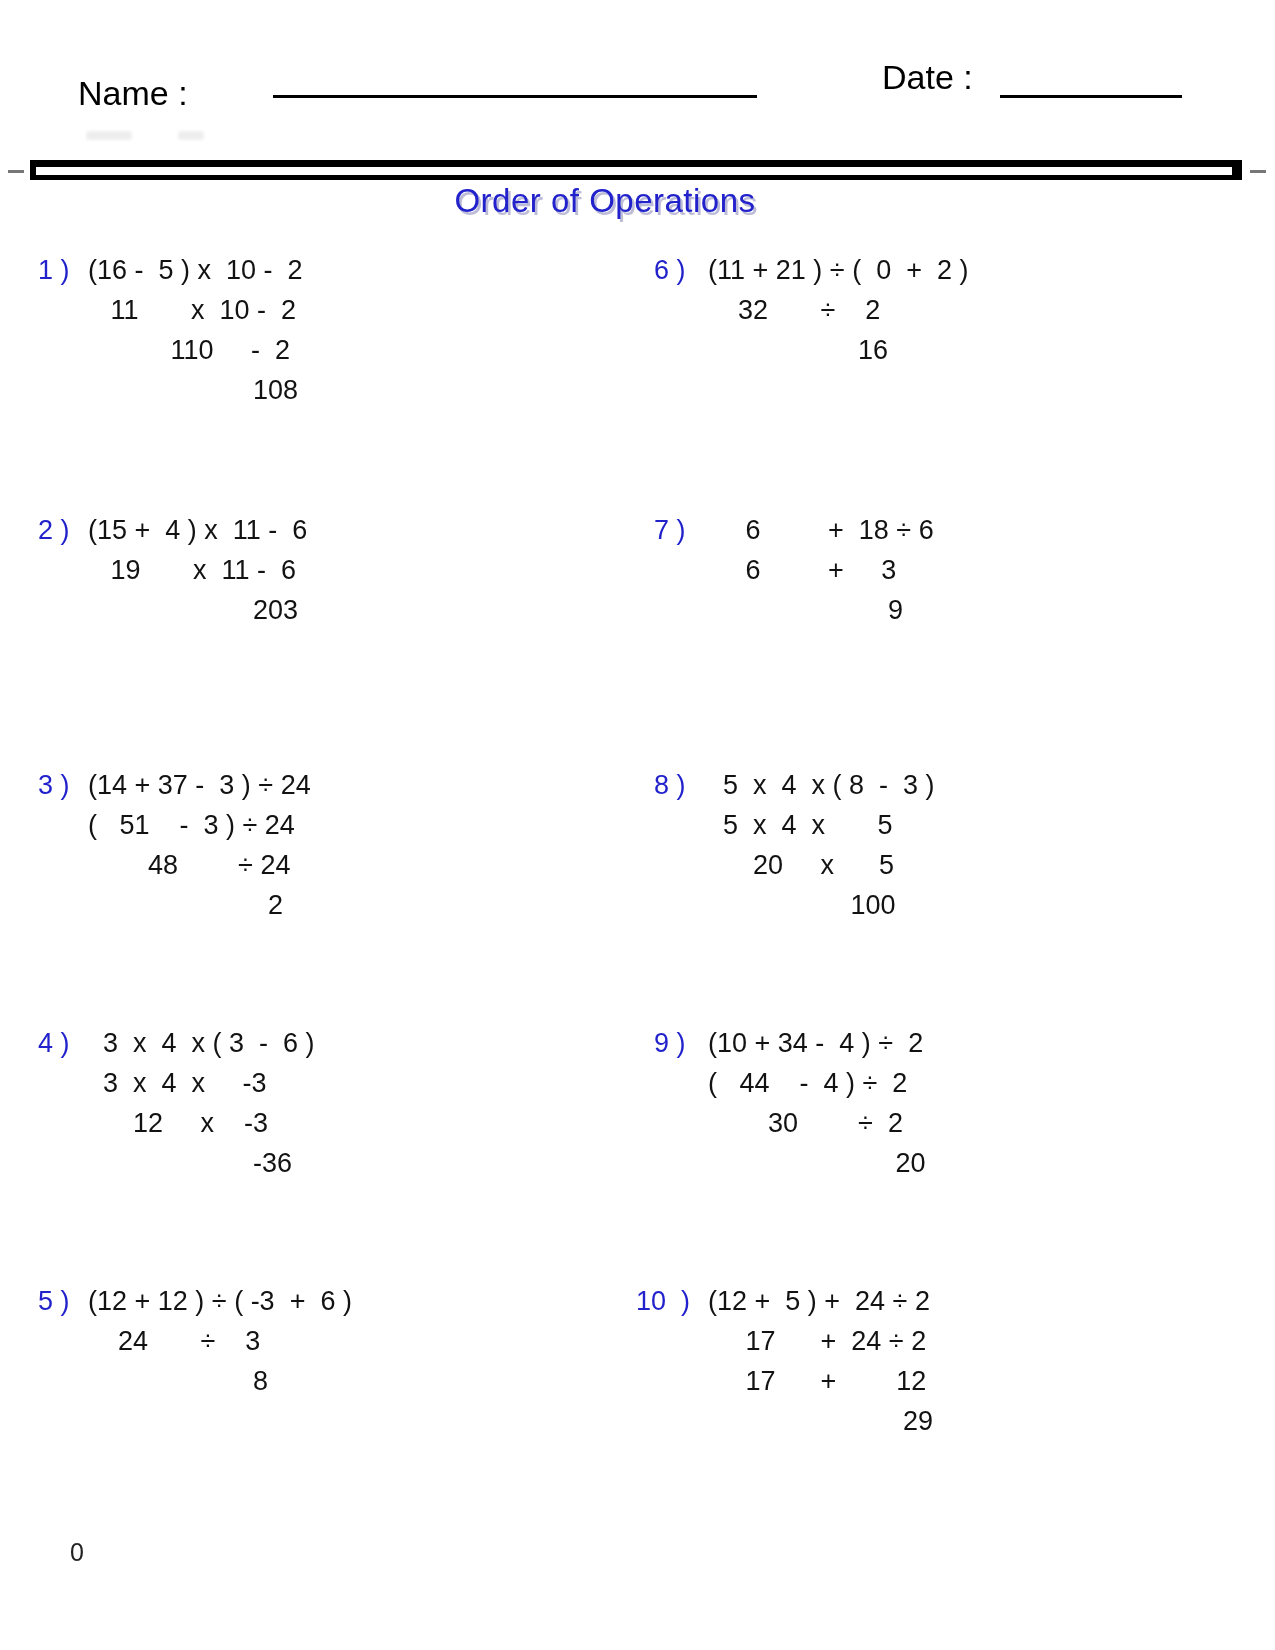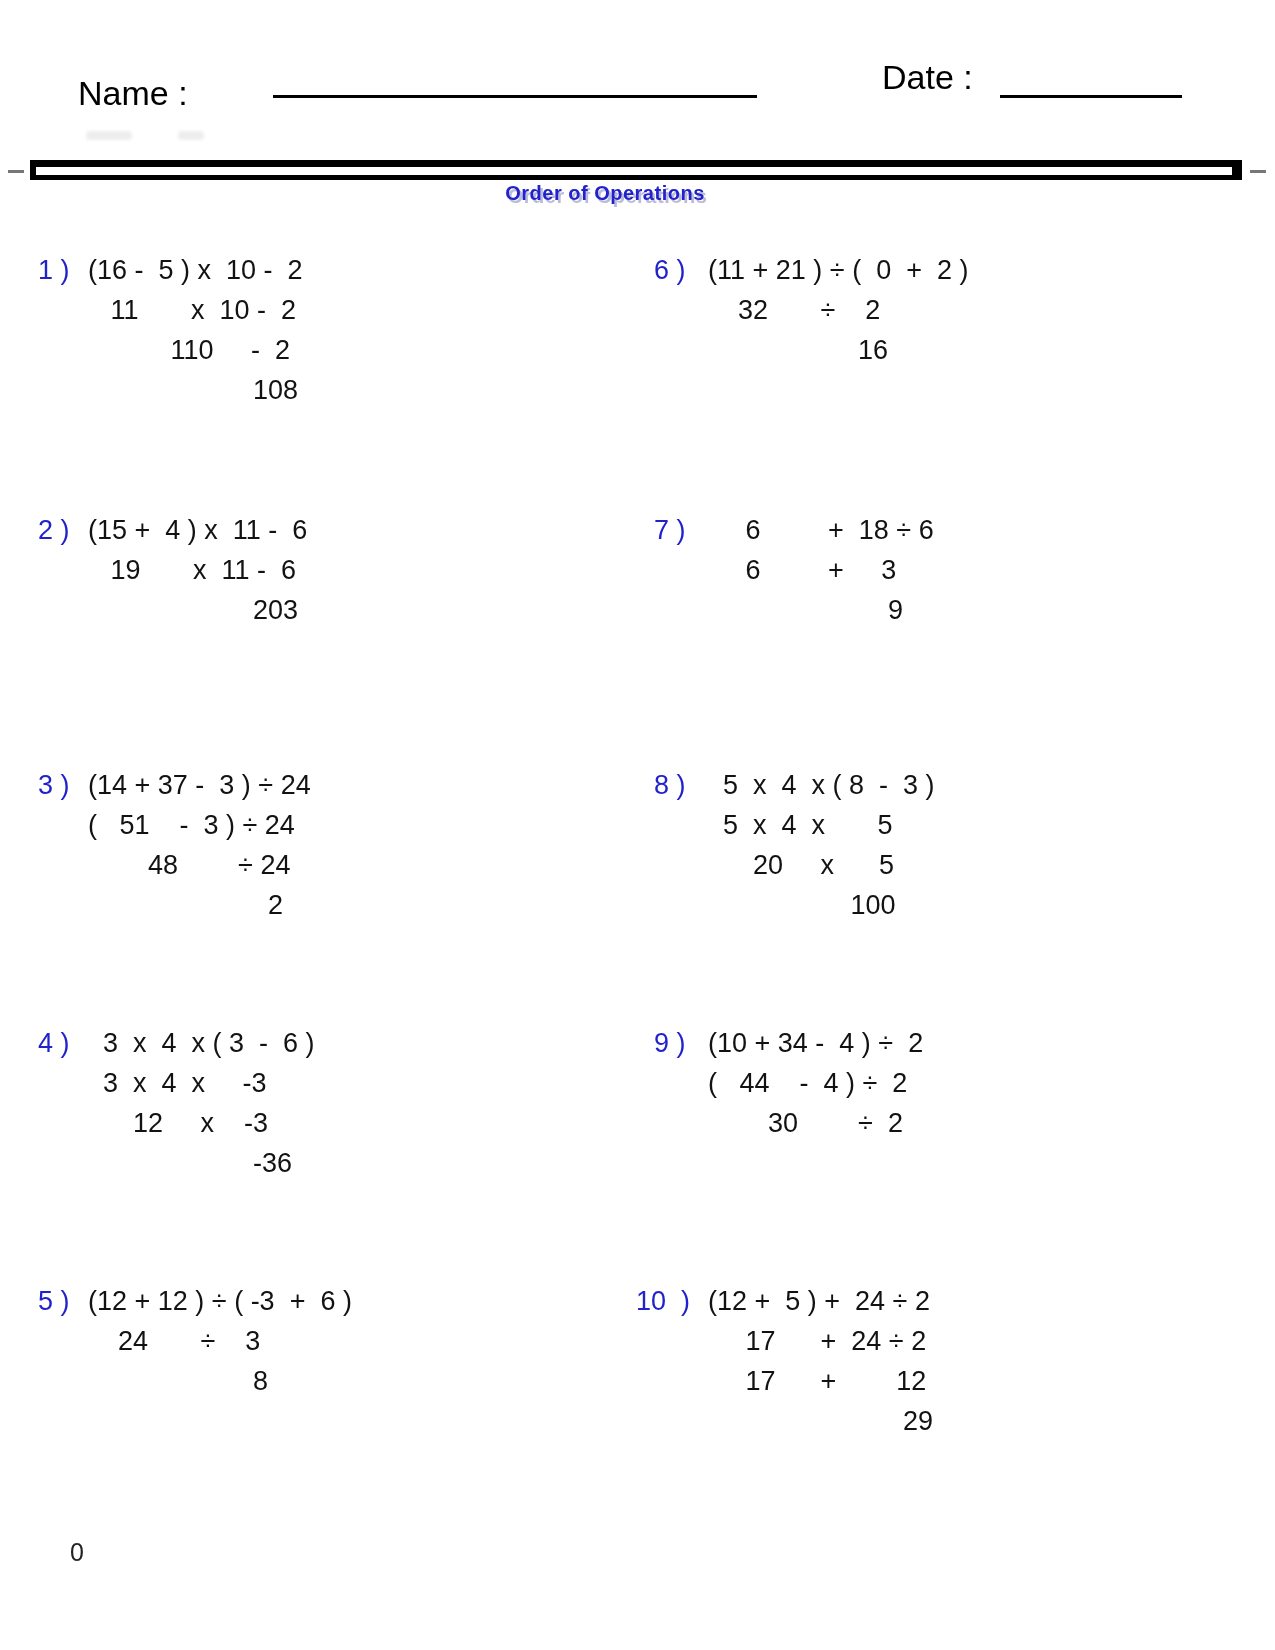--- a/index.html
+++ b/index.html
@@ -48,21 +48,21 @@
   }
   .rule-dash{
     position:absolute; top:170px; height:3px; background:#777;
   }
   .rule-dash.left{left:8px; width:16px;}
   .rule-dash.right{left:1250px; width:16px;}
   
   .title{
     position:absolute; left:0; top:182px; width:1210px;
     text-align:center;
-    font-size:20px; font-weight:bold; color:#2222cc;
+    font-size:33px; font-weight:normal; color:#2222cc;
     text-shadow:2.5px 2.5px 0 #bcbcd8;
     letter-spacing:0.5px;
   }
   
   .problem{
     position:absolute;
     font-size:27px; color:#121212;
   }
   .pline{
     white-space:pre;
@@ -163,20 +163,21 @@
     <div class="pline">  5  x  4  x       5</div>
     <div class="pline">      20     x      5</div>
     <div class="pline">                   100</div>
   </div>
 
   <div class="problem p-right row4">
     <span class="pnum">9 )</span>
     <div class="pline">(10 + 34 -  4 ) ÷  2</div>
     <div class="pline">(   44    -  4 ) ÷  2</div>
     <div class="pline">        30        ÷  2</div>
+    <div class="pline">                         20</div>
   </div>
 
   <div class="problem p-right p10 row5">
     <span class="pnum">10  )</span>
     <div class="pline">(12 +  5 ) +  24 ÷ 2</div>
     <div class="pline">     17      +  24 ÷ 2</div>
     <div class="pline">     17      +        12</div>
     <div class="pline">                          29</div>
   </div>
 

